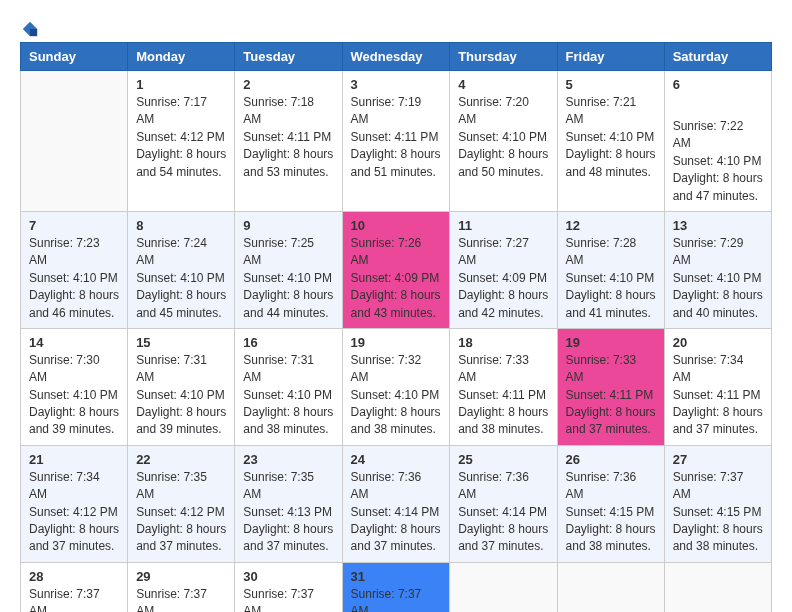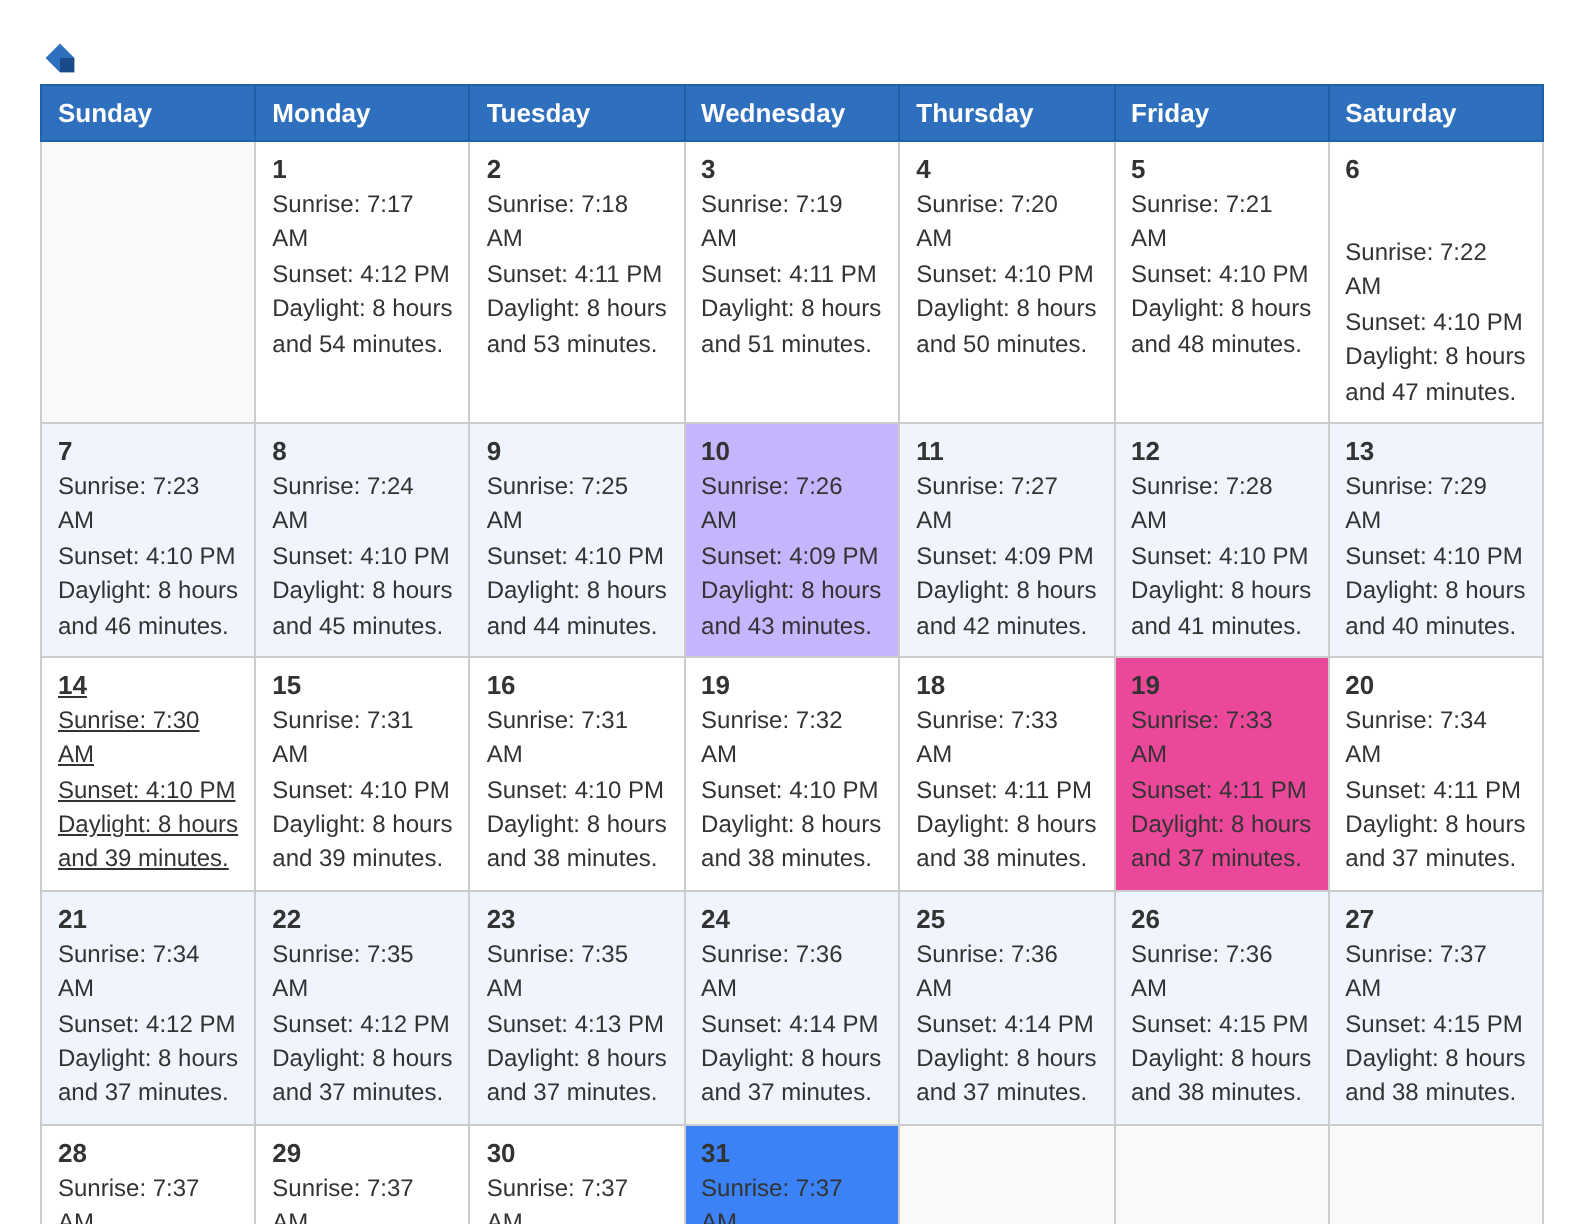--- a/index.html
+++ b/index.html
@@ -184,21 +184,21 @@
 Daylight: 8 hours
 and 45 minutes.</div>
         </td>
         <td style="background: rgb(240, 244, 252);">
           <span class="day-number">9</span>
           <div class="day-info" style="white-space: pre-line;">Sunrise: 7:25 AM
 Sunset: 4:10 PM
 Daylight: 8 hours
 and 44 minutes.</div>
         </td>
-        <td style="background: #c4b5fd; margin-top: 20px;">
+        <td style="background: #ec4899; margin-top: 20px;">
           <span class="day-number">10</span>
           <div class="day-info" style="white-space: pre-line;">Sunrise: 7:26 AM
 Sunset: 4:09 PM
 Daylight: 8 hours
 and 43 minutes.</div>
         </td>
         <td style="background: rgb(240, 244, 252);">
           <span class="day-number">11</span>
           <div class="day-info" style="white-space: pre-line;">Sunrise: 7:27 AM
 Sunset: 4:09 PM
@@ -214,21 +214,21 @@
         </td>
         <td style="background: rgb(240, 244, 252);">
           <span class="day-number">13</span>
           <div class="day-info" style="white-space: pre-line;">Sunrise: 7:29 AM
 Sunset: 4:10 PM
 Daylight: 8 hours
 and 40 minutes.</div>
         </td>
       </tr>
       <tr>
-        <td style="background: rgb(255, 255, 255); text-decoration: underline;">
+        <td style="background: rgb(255, 255, 255);">
           <span class="day-number">14</span>
           <div class="day-info" style="white-space: pre-line;">Sunrise: 7:30 AM
 Sunset: 4:10 PM
 Daylight: 8 hours
 and 39 minutes.</div>
         </td>
         <td style="background: rgb(255, 255, 255);">
           <span class="day-number">15</span>
           <div class="day-info" style="white-space: pre-line;">Sunrise: 7:31 AM
 Sunset: 4:10 PM

